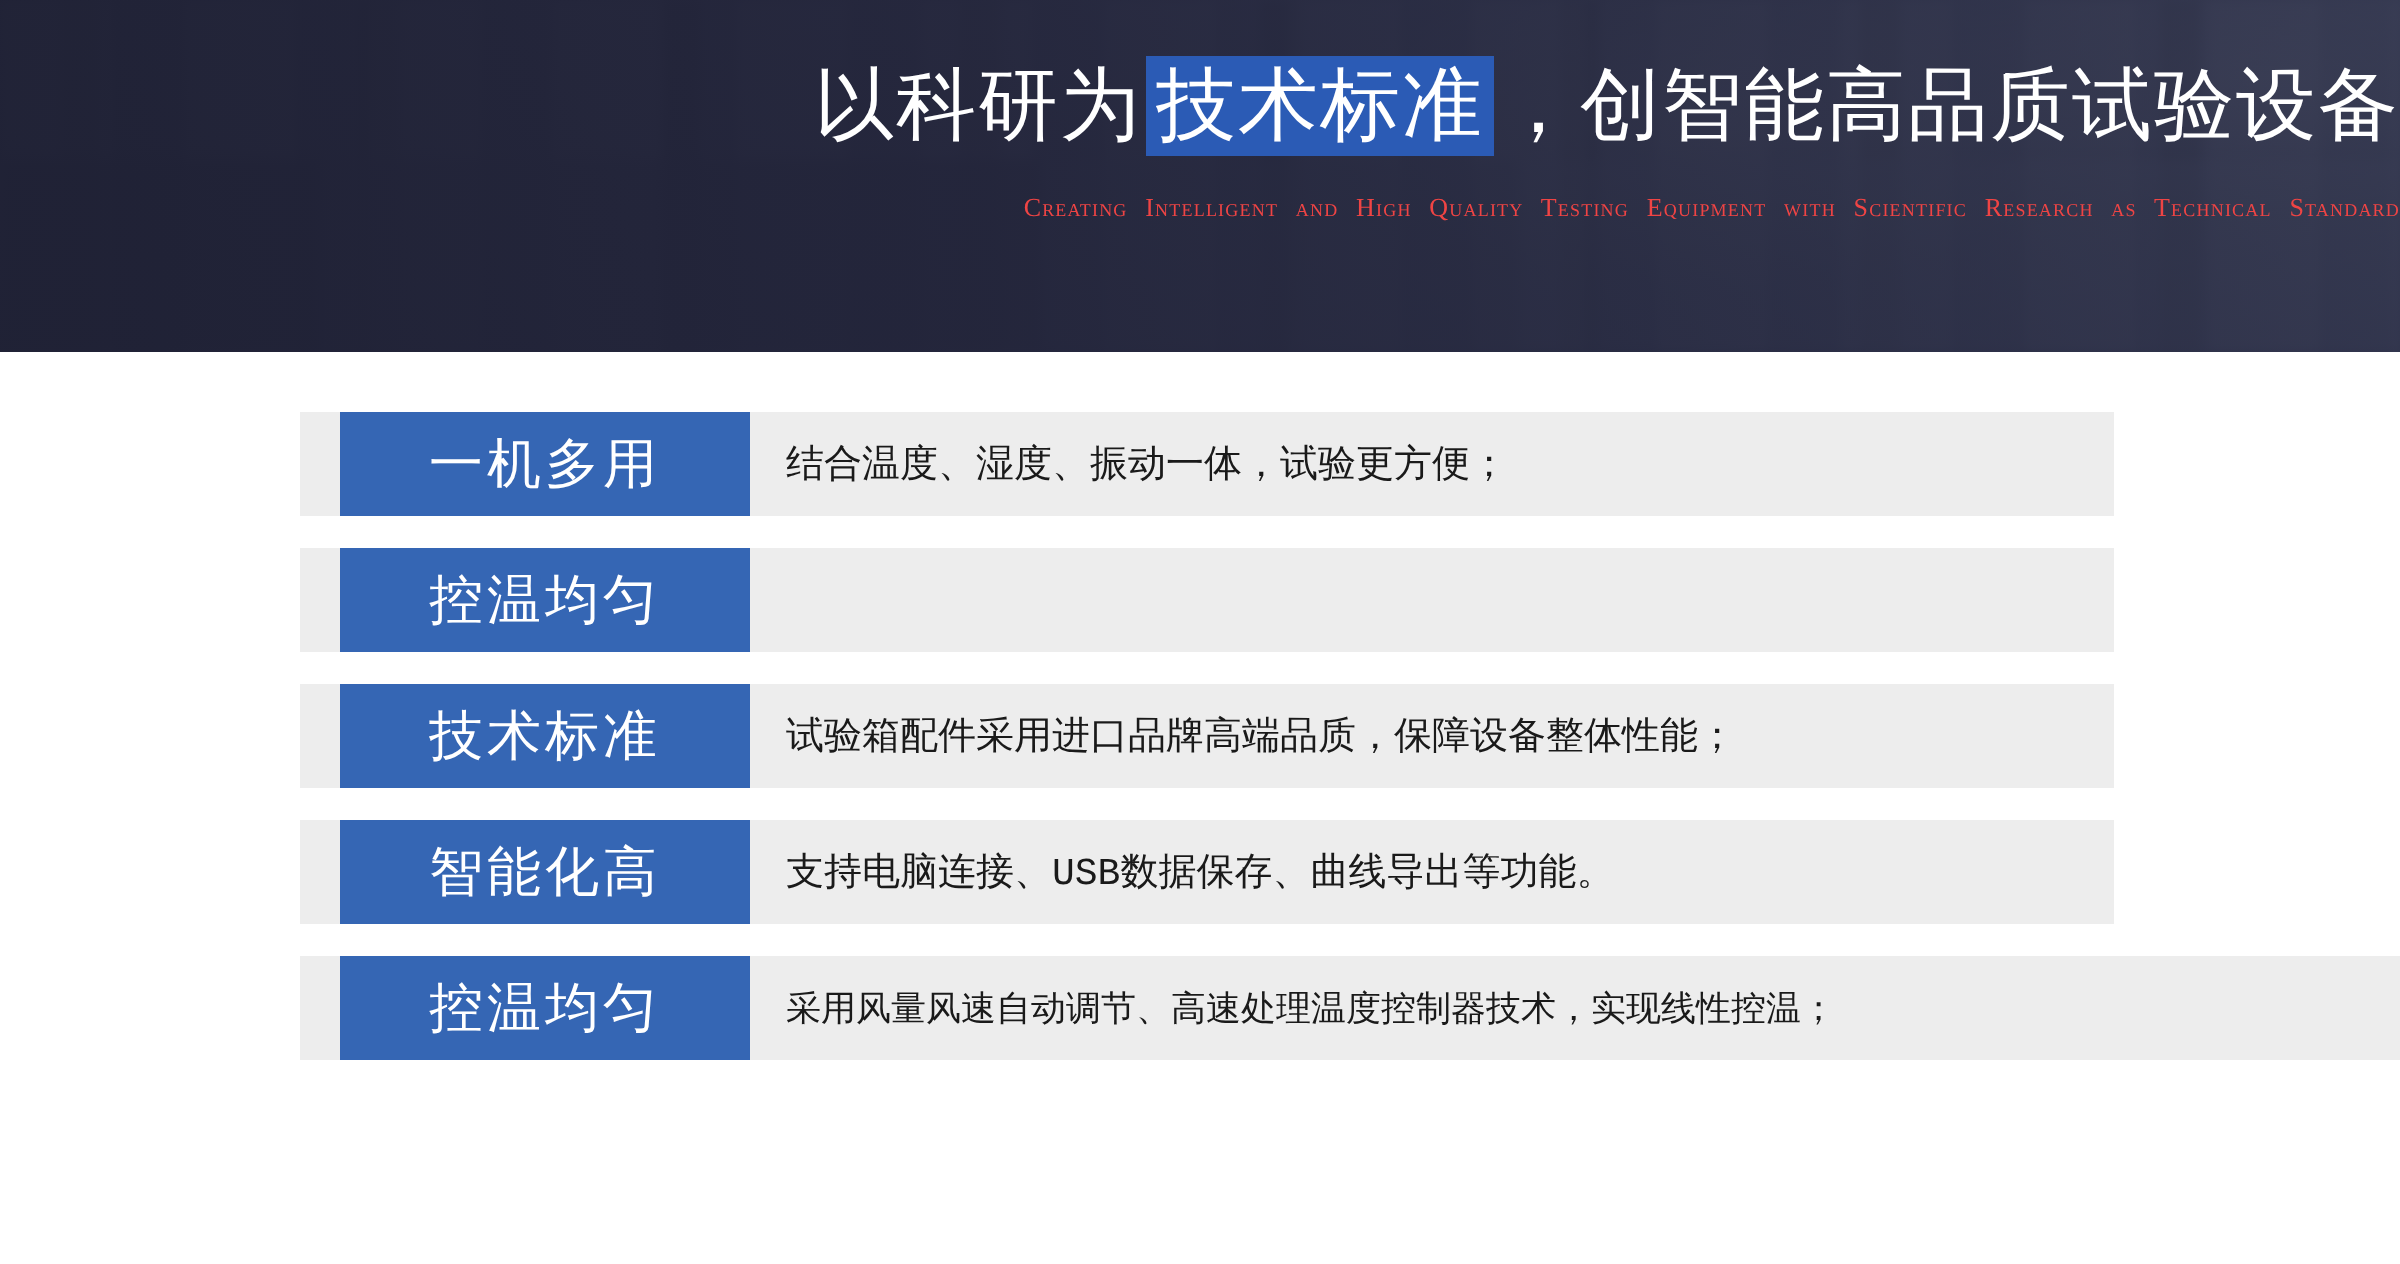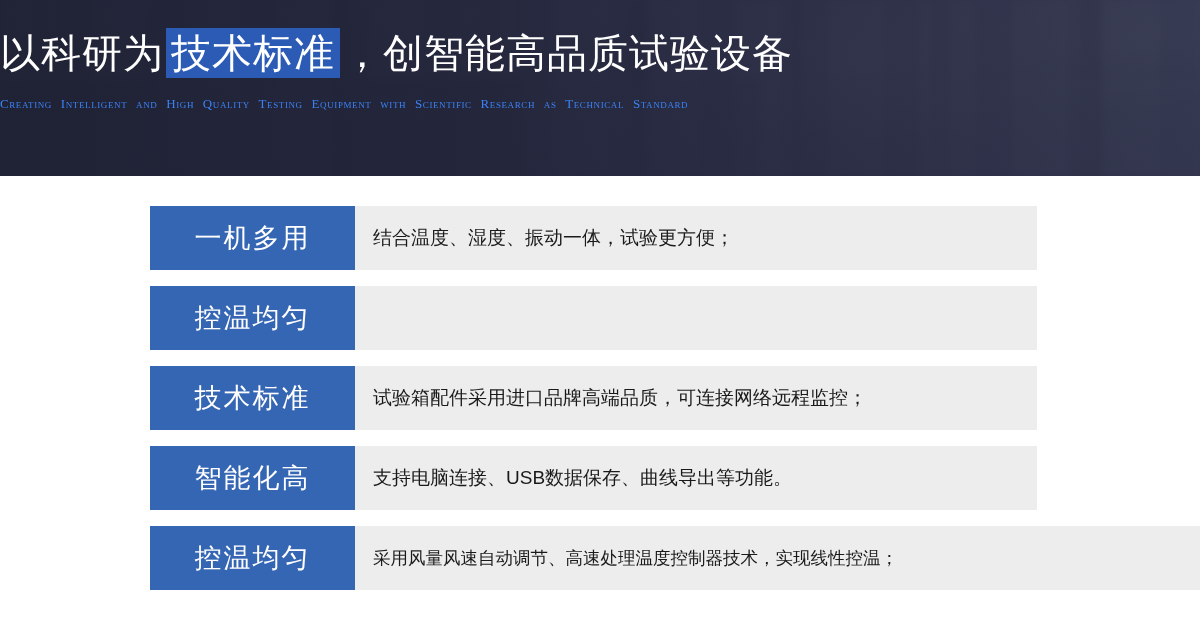--- a/index.html
+++ b/index.html
@@ -74,21 +74,21 @@
       rgba(32,34,54,0.93) 0%,
       rgba(36,38,60,0.90) 40%,
       rgba(42,45,68,0.84) 70%,
       rgba(52,56,80,0.78) 100%);
   }
   .banner-content {
     position: absolute;
     inset: 0;
     display: flex;
     flex-direction: column;
-    align-items: flex-start;
+    align-items: flex-end;
     justify-content: flex-start;
     padding-top: 28px;
     box-sizing: border-box;
     border-radius: 21px;
   }
   .banner-title {
     font-size: 40px;
     line-height: 50px;
     color: #ffffff;
     letter-spacing: 1px;
@@ -98,43 +98,44 @@
   }
   .banner-title .hl {
     background: #2b5bb5;
     padding: 2px 5px;
     margin: 0 2px;
   }
   .banner-subtitle {
     margin-top: 18px;
     font-size: 13px;
     letter-spacing: 0.6px;
-    color: #3b82f6;
+    color: #ef4444;
     font-variant: small-caps;
     font-family: "Liberation Serif", "DejaVu Serif", serif;
     white-space: nowrap;
     word-spacing: 5px;
   }
 
   
   .features {
     position: relative;
     width: 1200px;
     padding-top: 30px;
     box-sizing: border-box;
   }
   .feature-row {
     position: relative;
     display: flex;
     align-items: stretch;
     margin-left: 150px;
     width: 887px;
-    height: 64px;
+    height: 52px;
     margin-bottom: 16px;
     background: #ededed;
+    padding-left: 20px;
   }
   .feature-row.wide {
     width: 1050px;
   }
   .feature-label {
     flex: 0 0 205px;
     background: #3566b4;
     color: #ffffff;
     display: flex;
     align-items: center;
@@ -145,21 +146,21 @@
   }
   .feature-desc {
     flex: 1 1 auto;
     display: flex;
     align-items: center;
     padding-left: 18px;
     padding-right: 10px;
     font-size: 19px;
     color: #1a1a1a;
     white-space: nowrap;
-    font-family: Liberation Sans, sans-serif;
+    font-family: Liberation Mono, monospace;
   }
   .feature-desc.small {
     font-size: 17.5px;
   }
 </style>
 </head>
 <body>
 
 <div class="banner">
   <div class="banner-photo"></div>
@@ -178,21 +179,21 @@
     <div class="feature-label">一机多用</div>
     <div class="feature-desc">结合温度、湿度、振动一体，试验更方便；</div>
   </div>
 
   <div class="feature-row">
     <div class="feature-label">控温均匀</div>
   </div>
 
   <div class="feature-row">
     <div class="feature-label">技术标准</div>
-    <div class="feature-desc">试验箱配件采用进口品牌高端品质，可连接网络远程监控；</div>
+    <div class="feature-desc">试验箱配件采用进口品牌高端品质，保障设备整体性能；</div>
   </div>
 
   <div class="feature-row">
     <div class="feature-label">智能化高</div>
     <div class="feature-desc">支持电脑连接、USB数据保存、曲线导出等功能。</div>
   </div>
 
   <div class="feature-row wide">
     <div class="feature-label">控温均匀</div>
     <div class="feature-desc small">采用风量风速自动调节、高速处理温度控制器技术，实现线性控温；</div>

